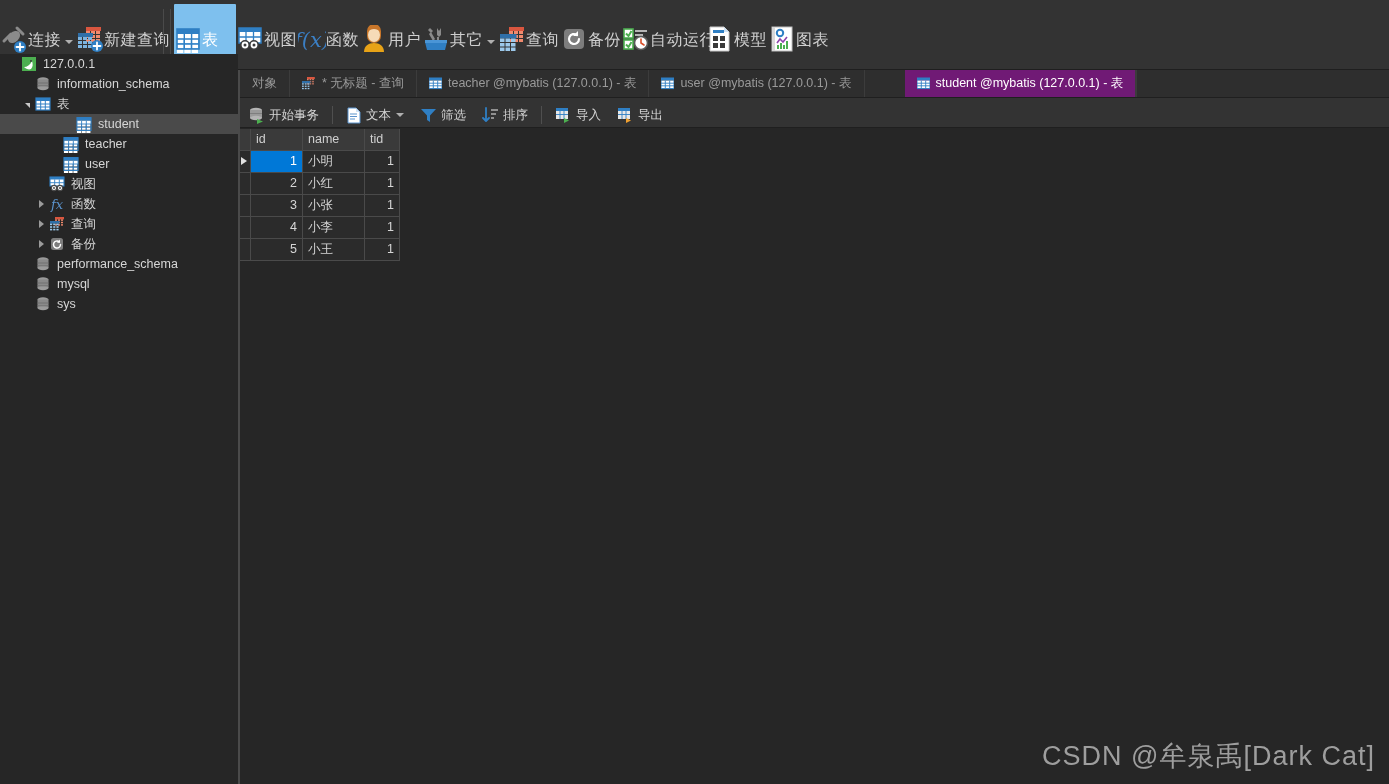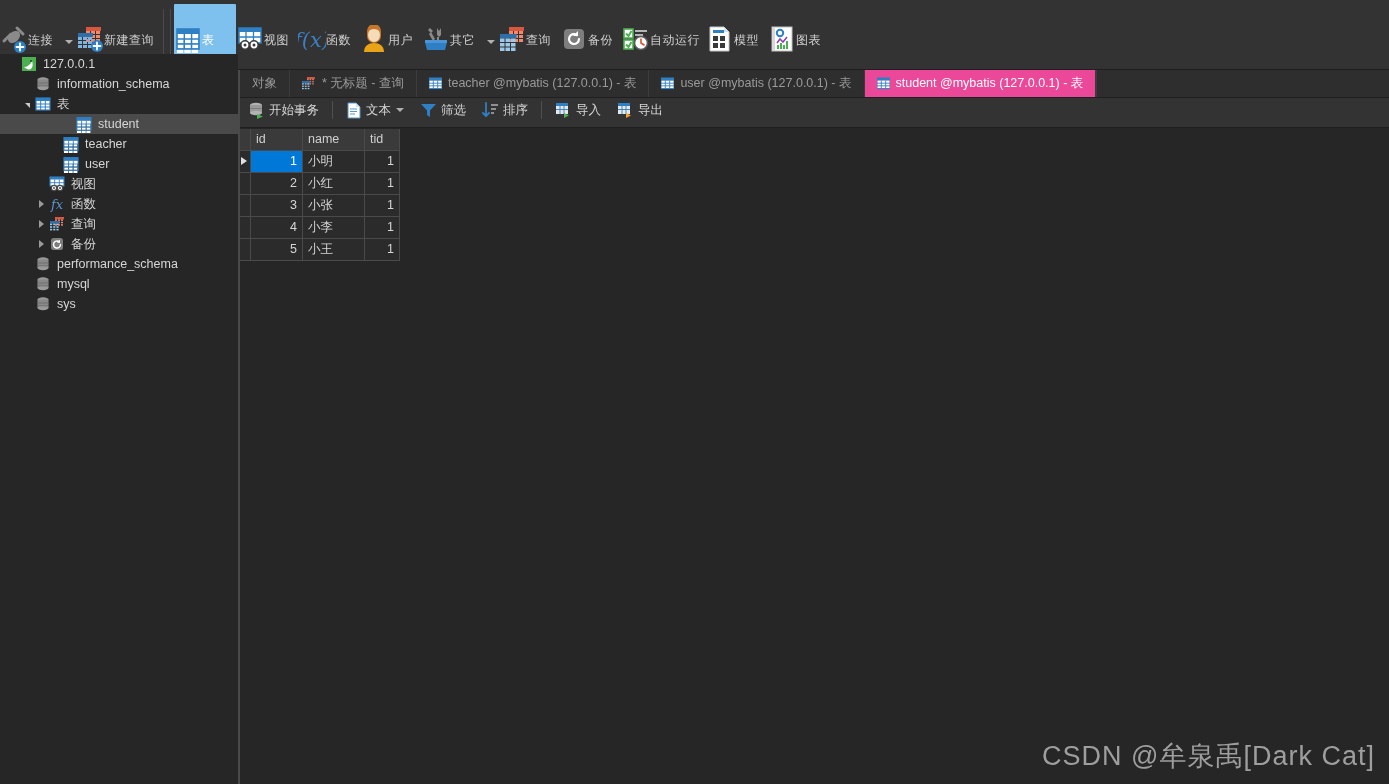--- a/index.html
+++ b/index.html
@@ -28,21 +28,21 @@
   .rb {
     width: 62px; height: 62px; margin-top: 4px;
     display: flex; align-items: center; justify-content: flex-start;
     padding-top: 7px; cursor: default; user-select: none;
     border-radius: 1px;
   }
   .rb.wide { width: 84px; }
   .rb.active, .rb.active:hover { background: #7EC0EE; }
   .rb .glyph { height: 30px; display: flex; align-items: center; justify-content: center; }
   .rb .lbl {
-    font-size: 12px; color: #cfcfcf; margin-top: 4px; white-space: nowrap;
+    font-size: 16px; color: #cfcfcf; margin-top: 4px; white-space: nowrap;
     letter-spacing: .5px;
   }
   .rb.active .lbl { color: #ffffff; }
   .rb-caret {
     width: 14px; display: flex; align-items: center; justify-content: center;
     padding-top: 14px; cursor: default;
   }
   .caret-tri {
     width: 0; height: 0; border-left: 4px solid transparent; border-right: 4px solid transparent;
     border-top: 4px solid #b0b0b0;
@@ -81,28 +81,28 @@
     position: absolute; top: 70px; left: 240px; width: 1149px; height: 28px;
     background: #2e2e2e; display: flex; align-items: stretch;
     border-bottom: 1px solid #1f1f1f;
   }
   .tab {
     display: flex; align-items: center; padding: 0 12px; cursor: default;
     font-size: 12.5px; color: #9a9a9a; white-space: nowrap; user-select: none;
     border-right: 1px solid #3c3c3c;
   }
   .tab.first { border-left: none; }
-  .tab.active { background: #ec4899; color: #ffffff; }
+  .tab.active { background: #701a75; color: #ffffff; margin-left: 40px; }
   .tab .tabicon { margin-right: 6px; display: flex; align-items: center; }
   .tab-filler { flex: 1; border-left: 1px solid #3c3c3c; }
 
   
   .gridbar {
     position: absolute; top: 98px; left: 240px; width: 1149px; height: 30px;
-    background: #333333; display: flex; align-items: flex-start;
+    background: #333333; display: flex; align-items: flex-end;
     border-bottom: 1px solid #1f1f1f;
   }
   .gb {
     display: flex; align-items: center; height: 24px; padding: 0 7px; margin: 0 1px;
     font-size: 12.5px; color: #d6d6d6; cursor: default; user-select: none; white-space: nowrap;
   }
   .gb .gicon { margin-right: 4px; display: flex; align-items: center; }
   .gb-caret { margin-left: 5px; }
   .gbar-sep { width: 1px; height: 18px; background: #4f4f4f; margin: 0 5px; }
 

